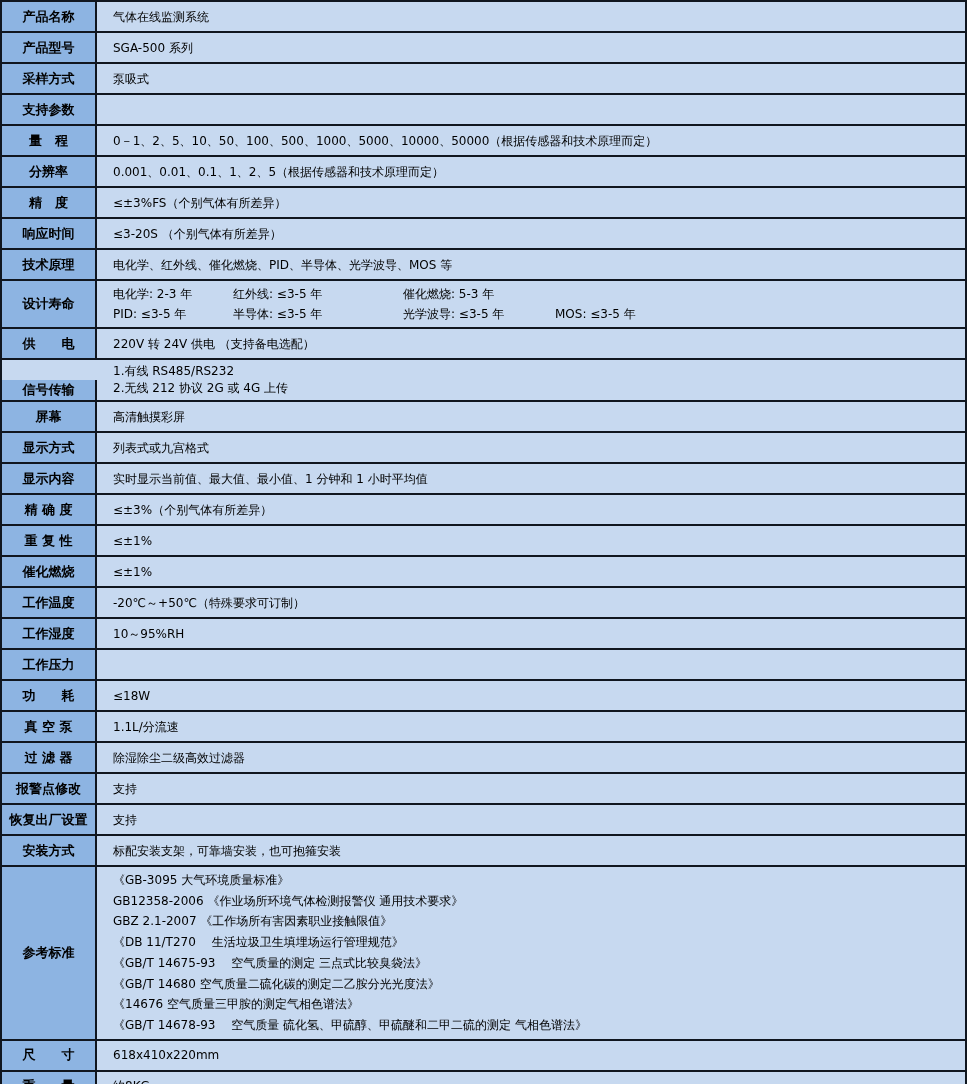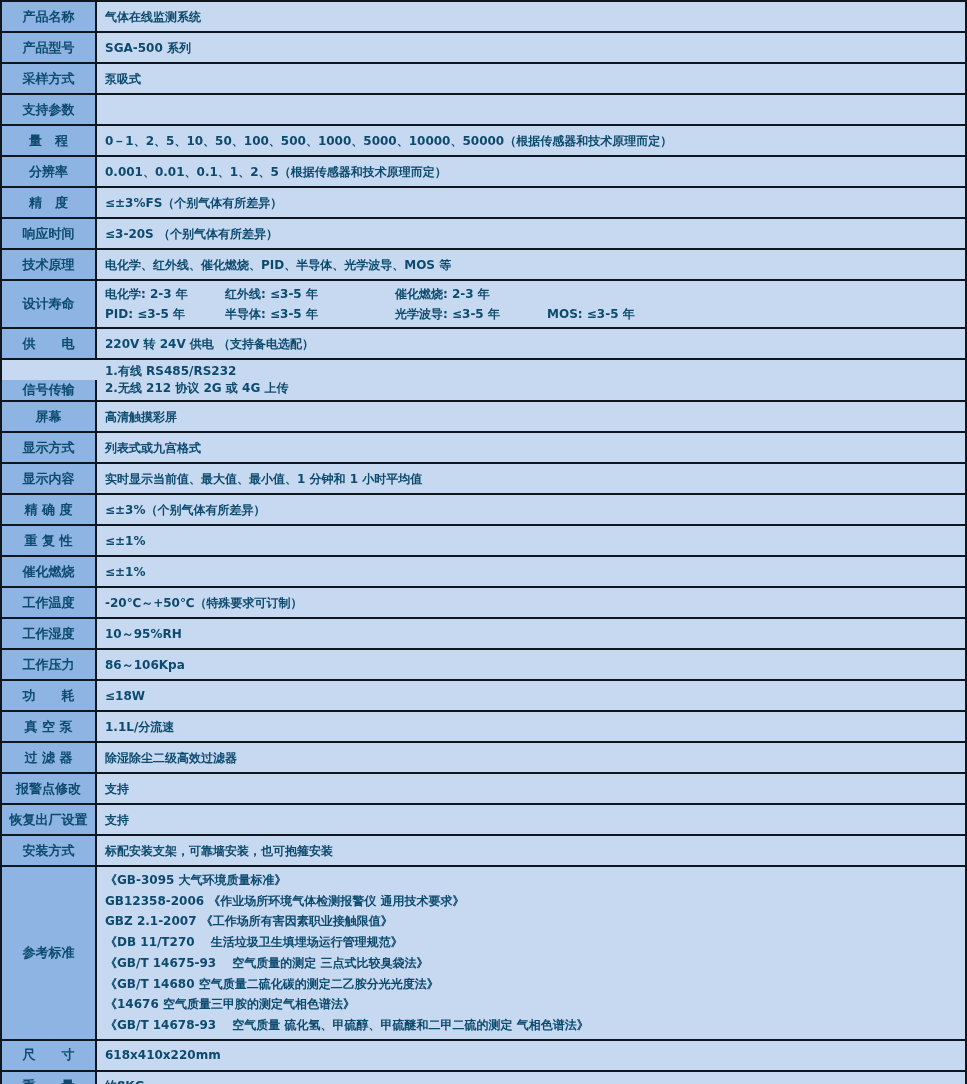--- a/index.html
+++ b/index.html
@@ -5,21 +5,21 @@
   html,body{margin:0;padding:0;background:#ffffff;}
   .spec-table{
     width:967px;
     height:1084px;
     box-sizing:border-box;
     border:2px solid #10161f;
     background:#c7d9f0;
     display:flex;
     flex-direction:column;
     font-family:"DejaVu Sans","Liberation Sans",sans-serif;
-    color:#0c4a6e;
+    color:#000000;
   }
   .row{
     display:flex;
     border-bottom:2px solid #10161f;
     min-height:29px;
     flex:0 0 auto;
   }
   .row:last-child{border-bottom:none;flex:1 0 auto;}
   .label-cell{
     flex:0 0 95px;
@@ -37,23 +37,22 @@
     padding:2px;
     white-space:pre-wrap;
   }
   .value-cell{
     flex:1 1 auto;
     box-sizing:border-box;
     background:#c7d9f0;
     display:flex;
     flex-direction:column;
     justify-content:center;
-    padding:3px 8px;
+    padding:3px 16px;
     font-size:12px;
-    font-weight:bold;
   }
   .line{
     line-height:20px;
     white-space:pre-wrap;
   }
   .seg{display:inline-block;vertical-align:top;}
   
   .row-10{min-height:39px;}                    
   .row-12{min-height:33px;align-items:flex-end;}                    
   .row-12 .line{line-height:17px;}
@@ -114,21 +113,21 @@
     </div>
     <div class="row row-9">
       <div class="label-cell">技术原理</div>
       <div class="value-cell">
         <div class="line"><span class="seg">电化学、红外线、催化燃烧、PID、半导体、光学波导、MOS 等</span></div>
       </div>
     </div>
     <div class="row row-10">
       <div class="label-cell">设计寿命</div>
       <div class="value-cell">
-        <div class="line"><span class="seg">电化学: 2-3 年</span><span class="seg">红外线: ≤3-5 年</span><span class="seg">催化燃烧: 2-3 年</span></div>
+        <div class="line"><span class="seg">电化学: 2-3 年</span><span class="seg">红外线: ≤3-5 年</span><span class="seg">催化燃烧: 5-3 年</span></div>
         <div class="line"><span class="seg">PID: ≤3-5 年</span><span class="seg">半导体: ≤3-5 年</span><span class="seg">光学波导: ≤3-5 年</span><span class="seg">MOS: ≤3-5 年</span></div>
       </div>
     </div>
     <div class="row row-11">
       <div class="label-cell">供　　电</div>
       <div class="value-cell">
         <div class="line"><span class="seg">220V 转 24V 供电 （支持备电选配）</span></div>
       </div>
     </div>
     <div class="row row-12">
@@ -181,23 +180,20 @@
       </div>
     </div>
     <div class="row row-20">
       <div class="label-cell">工作湿度</div>
       <div class="value-cell">
         <div class="line"><span class="seg">10～95%RH</span></div>
       </div>
     </div>
     <div class="row row-21">
       <div class="label-cell">工作压力</div>
-      <div class="value-cell">
-        <div class="line"><span class="seg">86～106Kpa</span></div>
-      </div>
     </div>
     <div class="row row-22">
       <div class="label-cell">功　　耗</div>
       <div class="value-cell">
         <div class="line"><span class="seg">≤18W</span></div>
       </div>
     </div>
     <div class="row row-23">
       <div class="label-cell">真 空 泵</div>
       <div class="value-cell">

